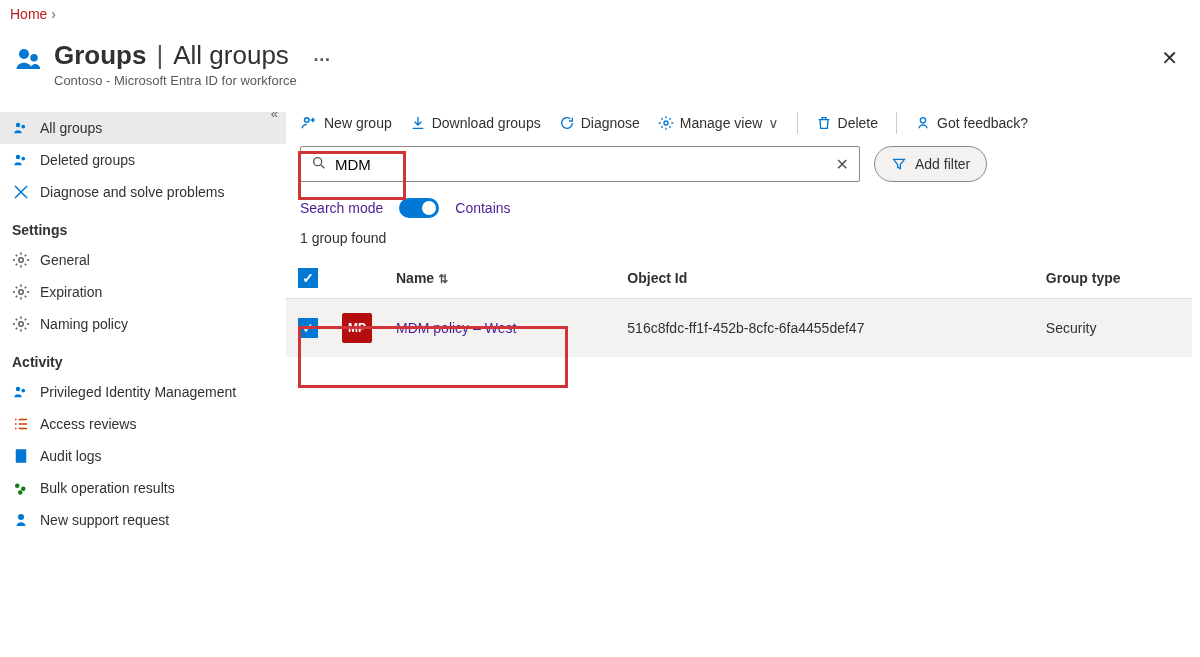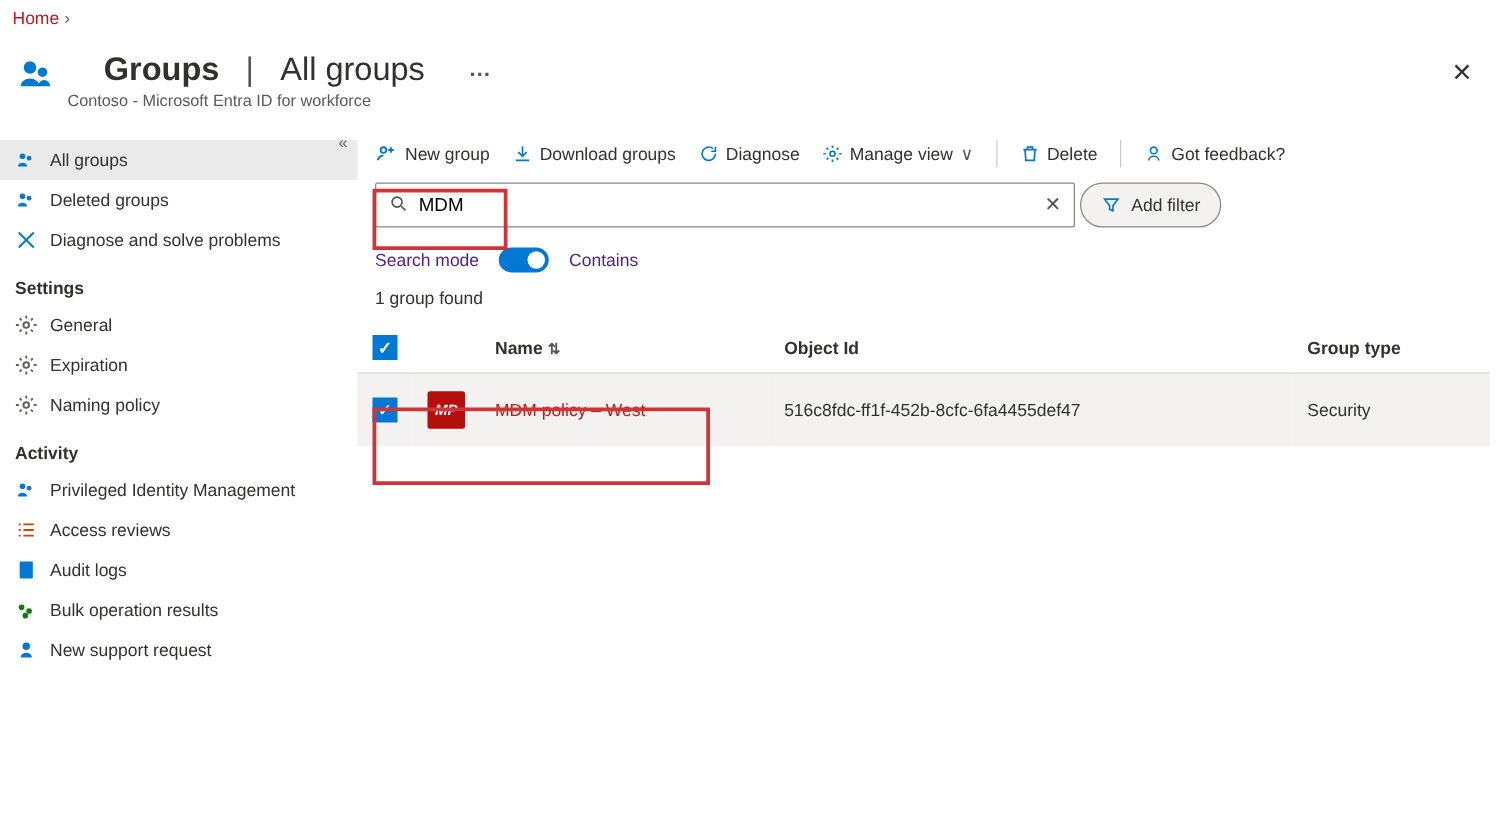--- a/index.html
+++ b/index.html
@@ -6,21 +6,21 @@
   body { font-family: "Segoe UI", Arial, sans-serif; font-size: 14px; color: #323130; width: 1200px; height: 657px; overflow: hidden; background: #fff; }
   a { color: #b91c1c; text-decoration: none; }
 
   
   .breadcrumb { padding: 6px 10px; display: flex; align-items: center; font-size: 14px; }
   .breadcrumb .chev { color: #666; margin: 0 4px; }
 
   
   .blade-header { display: flex; align-items: flex-start; padding: 12px 14px 18px 14px; position: relative; }
   .hdr-icon { width: 30px; height: 30px; margin-right: 10px; margin-top: 4px; }
-  .hdr-title { font-size: 26px; font-weight: 600; display: flex; align-items: center; gap: 17px; margin-left: 29px; }
+  .hdr-title { font-size: 26px; font-weight: 600; display: flex; align-items: center; gap: 6px; }
   .hdr-title .sep { font-weight: 300; color: #555; margin: 0 4px; }
   .hdr-sub { font-weight: 400; }
   .hdr-more { font-size: 18px; color: #555; margin-left: 18px; }
   .hdr-subtitle { font-size: 13px; color: #5a5a5a; margin-top: 2px; }
   .close-x { position: absolute; right: 22px; top: 18px; font-size: 20px; color: #333; cursor: pointer; }
 
   
   .body-flex { display: flex; }
   .sidebar { width: 286px; flex-shrink: 0; position: relative; padding-top: 6px; }
   .collapse-chev { position: absolute; right: 8px; top: 0; color: #666; font-size: 13px; cursor: pointer; }
@@ -30,21 +30,21 @@
   .nav-ico { width: 18px; height: 18px; display: inline-flex; align-items: center; justify-content: center; color: #0078d4; }
 
   
   .content { flex: 1; padding-right: 8px; }
   .cmdbar { display: flex; align-items: center; gap: 18px; padding: 6px 14px 12px 14px; flex-wrap: wrap; }
   .cmd { display: flex; align-items: center; gap: 6px; color: #323130; cursor: pointer; font-size: 14px; }
   .cmd svg { color: #0078d4; }
   .cmd-divider { width: 1px; height: 22px; background: #ccc; }
 
   
-  .search-row { display: flex; align-items: center; gap: 4px; padding: 0 14px; }
+  .search-row { display: flex; align-items: center; gap: 14px; padding: 0 14px; }
   .searchbox { flex: 0 0 560px; display: flex; align-items: center; border: 1px solid #8a8886; border-radius: 2px; height: 36px; background: #fff; position: relative; }
   .searchbox .mag { margin: 0 8px 0 10px; color: #555; }
   .searchbox input { flex: 1; border: none; outline: none; font-size: 15px; background: transparent; }
   .searchbox .clear { margin: 0 10px; color: #555; font-size: 16px; cursor: pointer; }
   .filter-pill { display: flex; align-items: center; gap: 8px; height: 36px; border: 1px solid #8a8886; border-radius: 18px; background: #f3f2f1; padding: 0 16px; cursor: pointer; }
   .filter-pill svg { color: #0078d4; }
 
   
   .red-overlay-1 { position: absolute; border: 3px solid #d13438; pointer-events: none; left: 298px; top: 151px; width: 108px; height: 49px; z-index: 50; }
   .red-overlay-2 { position: absolute; border: 3px solid #d13438; pointer-events: none; left: 298px; top: 326px; width: 270px; height: 62px; z-index: 50; }
@@ -54,25 +54,25 @@
   .toggle { width: 40px; height: 20px; background: #0078d4; border-radius: 10px; position: relative; cursor: pointer; }
   .toggle::after { content:""; position:absolute; right:3px; top:3px; width:14px; height:14px; background:#fff; border-radius:50%; }
   .found-row { padding: 6px 14px 12px; }
 
   
   .tbl { width: 100%; border-collapse: collapse; }
   .tbl th { text-align: left; font-weight: 600; padding: 10px 12px; border-bottom: 1px solid #e1dfdd; font-size: 14px; }
   .tbl td { padding: 14px 12px; font-size: 14px; }
   .tbl .row { background: #f3f2f1; }
   .tbl .cbcell { width: 44px; text-align: center; }
-  .tbl .iconcell { width: 44px; font-style: italic; }
+  .tbl .iconcell { width: 44px; }
   .checkbox { width: 20px; height: 20px; background: #0078d4; display: inline-flex; align-items: center; justify-content: center; color:#fff; cursor:pointer; }
   .avatar-badge { width: 30px; height: 30px; background: #b40e0e; color: #fff; font-weight: 600; font-size: 12px; display: inline-flex; align-items: center; justify-content: center; border-radius: 2px; }
   .sort-arrows { font-size: 12px; color: #555; margin-left: 4px; }
-  .link-name { color: #b91c1c; cursor: pointer; }
+  .link-name { color: #4c1d95; cursor: pointer; }
 
   .rel-wrap { position: relative; }
 </style>
 </head>
 <body class="rel-wrap">
 
 <div class="breadcrumb">
   <a href="#">Home</a>
   <span class="chev">›</span>
 </div>

